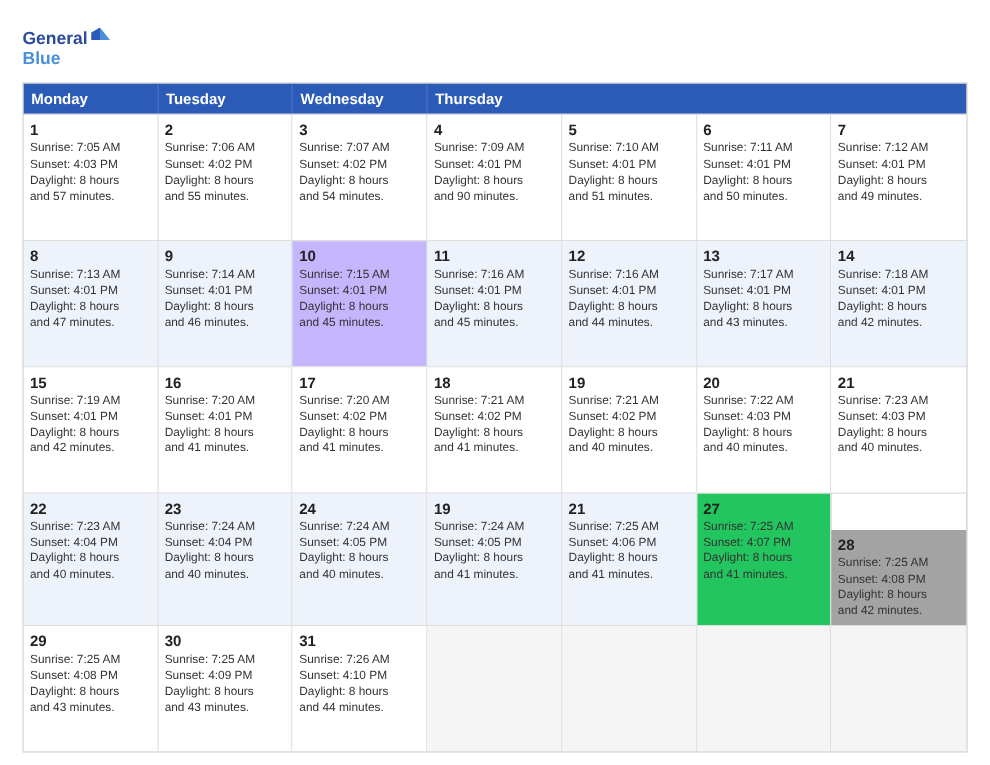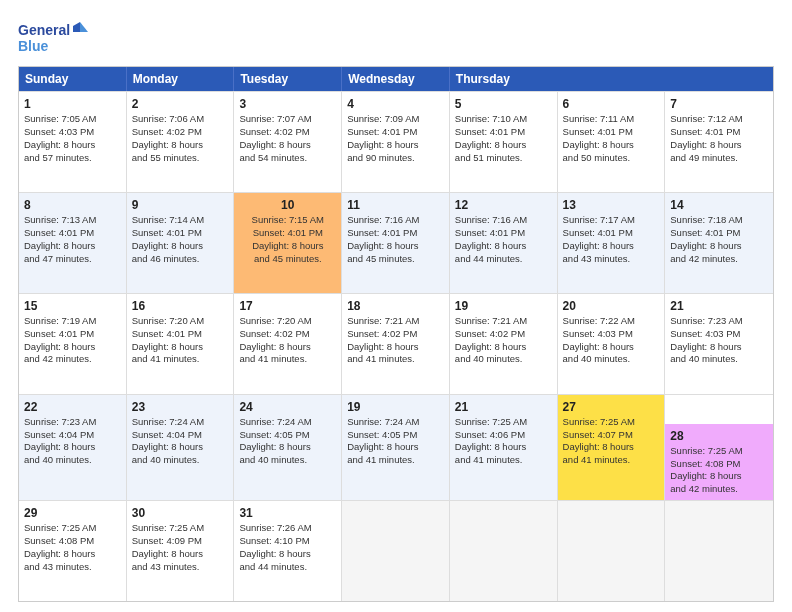--- a/index.html
+++ b/index.html
@@ -110,21 +110,20 @@
   </svg>
 </div>
     <div class="title-block">
       <div class="month-title"></div>
       <div class="subtitle"></div>
     </div>
   </div>
 
   <div class="calendar">
     <div class="cal-header">
-    <div class="cal-header-cell">Sunday</div>
         <div class="cal-header-cell">Monday</div>
         <div class="cal-header-cell">Tuesday</div>
         <div class="cal-header-cell">Wednesday</div>
         <div class="cal-header-cell">Thursday</div>
       </div>
     <div class="cal-body">
     <div class="cal-row">
           <div class="cal-cell">
             <span class="day-num">1</span>
             <div>Sunrise: 7:05 AM</div>
@@ -183,21 +182,21 @@
             <div>Daylight: 8 hours</div>
             <div>and 47 minutes.</div>
           </div>
           <div class="cal-cell" style="background: rgb(238, 243, 251);">
             <span class="day-num">9</span>
             <div>Sunrise: 7:14 AM</div>
             <div>Sunset: 4:01 PM</div>
             <div>Daylight: 8 hours</div>
             <div>and 46 minutes.</div>
           </div>
-          <div class="cal-cell" style="background: #fdba74; text-align: center;">
+          <div class="cal-cell" style="background: #c4b5fd;">
             <span class="day-num">10</span>
             <div>Sunrise: 7:15 AM</div>
             <div>Sunset: 4:01 PM</div>
             <div>Daylight: 8 hours</div>
             <div>and 45 minutes.</div>
           </div>
           <div class="cal-cell" style="background: rgb(238, 243, 251);">
             <span class="day-num">11</span>
             <div>Sunrise: 7:16 AM</div>
             <div>Sunset: 4:01 PM</div>
@@ -306,28 +305,28 @@
             <div>Daylight: 8 hours</div>
             <div>and 41 minutes.</div>
           </div>
           <div class="cal-cell" style="background: rgb(238, 243, 251);">
             <span class="day-num">21</span>
             <div>Sunrise: 7:25 AM</div>
             <div>Sunset: 4:06 PM</div>
             <div>Daylight: 8 hours</div>
             <div>and 41 minutes.</div>
           </div>
-          <div class="cal-cell" style="background: #fde047;">
+          <div class="cal-cell" style="background: #22c55e;">
             <span class="day-num">27</span>
             <div>Sunrise: 7:25 AM</div>
             <div>Sunset: 4:07 PM</div>
             <div>Daylight: 8 hours</div>
             <div>and 41 minutes.</div>
           </div>
-          <div class="cal-cell" style="background: #f0abfc; margin-top: 29px;">
+          <div class="cal-cell" style="background: #a3a3a3; margin-top: 29px;">
             <span class="day-num">28</span>
             <div>Sunrise: 7:25 AM</div>
             <div>Sunset: 4:08 PM</div>
             <div>Daylight: 8 hours</div>
             <div>and 42 minutes.</div>
           </div>
         </div>
         <div class="cal-row">
           <div class="cal-cell">
             <span class="day-num">29</span>

